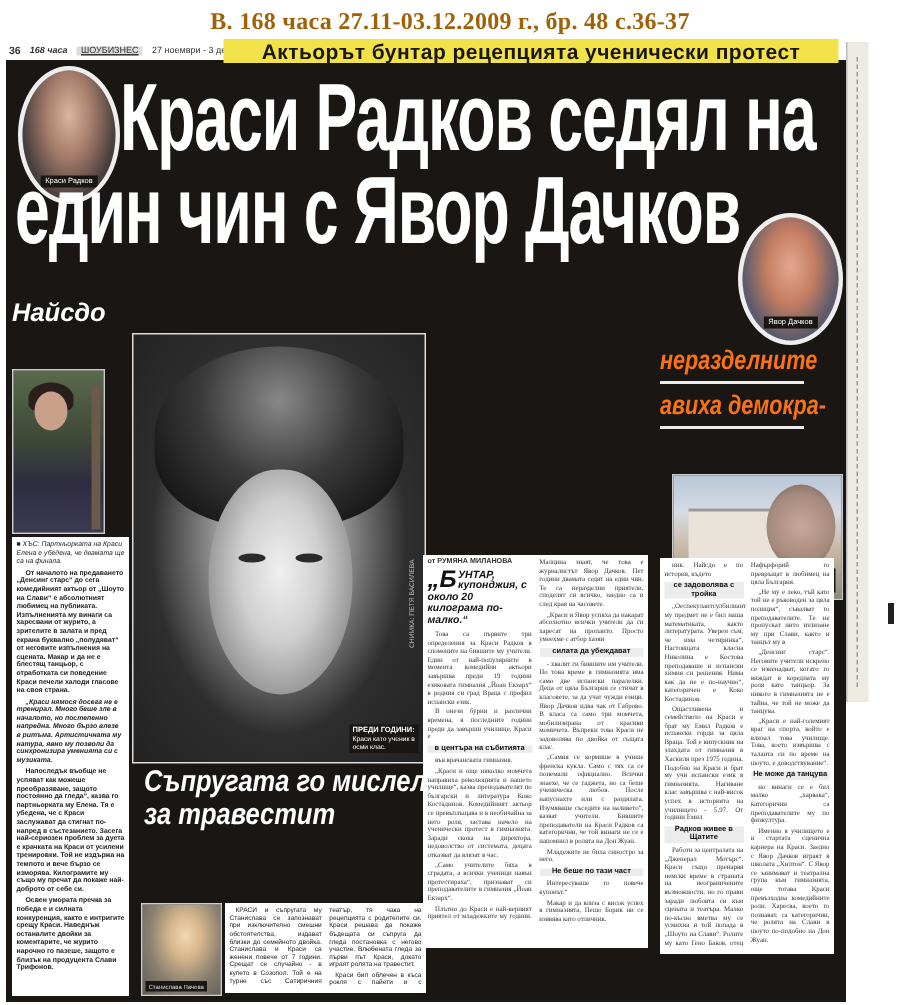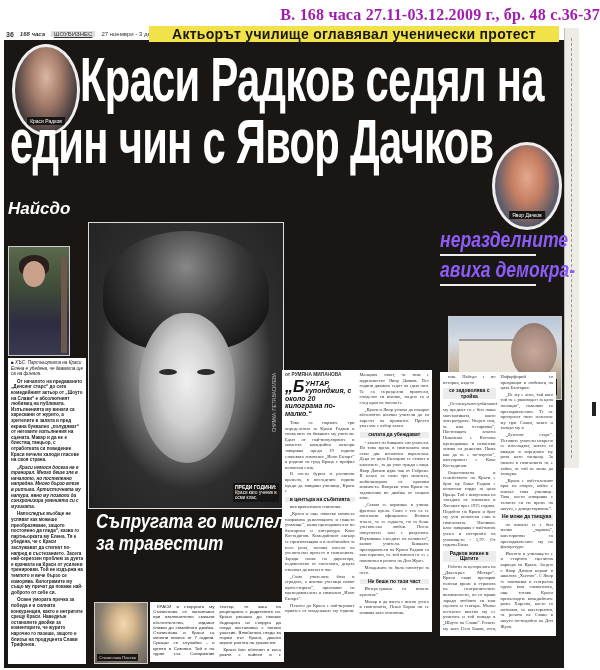--- a/index.html
+++ b/index.html
@@ -1,17 +1,17 @@
 <!DOCTYPE html>
 <html><head>
 <meta charset="utf-8">
 <style>
   html,body{margin:0;padding:0;background:#fff;}
   body{width:600px;height:670px;position:relative;overflow:hidden;font-family:"Liberation Sans",sans-serif;}
-  .cite{position:absolute;left:0;top:6px;width:600px;text-align:right;font-family:"Liberation Serif",serif;font-weight:bold;font-size:16px;color:#a21caf;letter-spacing:0.2px;}
+  .cite{position:absolute;left:0;top:6px;width:600px;text-align:center;font-family:"Liberation Serif",serif;font-weight:bold;font-size:16px;color:#a16207;letter-spacing:0.2px;}
   .page{position:absolute;left:4px;top:28px;width:560px;height:640px;background:#1a1614;}
   .page-right-edge{position:absolute;left:564px;top:28px;width:14px;height:440px;background:#eeeae4;border-left:1px solid #bbb;}
   .page-right-edge .dots{position:absolute;left:6px;top:10px;bottom:10px;border-left:1px dashed #999;}
   .folio{position:absolute;left:0;top:0;width:560px;height:12px;background:#fff;font-size:6px;color:#333;display:flex;align-items:center;gap:6px;padding-left:2px;box-sizing:border-box;}
   .folio .num{font-weight:bold;font-size:7px;}
   .folio .brand{font-style:italic;font-weight:bold;}
   .folio .section{background:#ddd;padding:0 3px;text-decoration:underline;}
   .kicker{position:absolute;left:145px;top:-2px;width:410px;height:16px;background:#f2e24a;color:#1a1614;font-weight:bold;font-size:14px;line-height:16px;text-align:center;white-space:nowrap;letter-spacing:0.3px;}
   .headline{position:absolute;color:#fff;font-family:"Liberation Sans",sans-serif;font-weight:bold;white-space:nowrap;transform-origin:left top;letter-spacing:-1px;}
   .h1{left:76px;top:14px;font-size:58px;transform:scaleX(0.72) scaleY(1.1);}
@@ -31,21 +31,21 @@
   .sidebar-text p.it{font-style:italic;}
   .main-photo{position:absolute;left:84px;top:194px;width:194px;height:285px;background:radial-gradient(ellipse at 50% 48%,#e8e8e8 0%,#c4c4c4 18%,#6e6e6e 42%,#2e2e2e 62%,#222 100%);border:1px solid #ddd;overflow:hidden;}
   .main-photo .hair{position:absolute;left:14px;top:8px;width:166px;height:120px;border-radius:50% 50% 40% 40%;background:radial-gradient(ellipse at 50% 30%,#888 0%,#3a3a3a 45%,#181818 80%);}
   .main-photo .face{position:absolute;left:50px;top:90px;width:96px;height:150px;border-radius:48% 48% 50% 50%;background:radial-gradient(ellipse at 50% 45%,#f0f0f0 0%,#cfcfcf 40%,#8a8a8a 80%,#5a5a5a 100%);}
   .main-photo .eye{position:absolute;top:146px;width:18px;height:6px;border-radius:50%;background:#2a2a2a;}
   .main-photo .credit{position:absolute;right:6px;top:150px;writing-mode:vertical-rl;transform:rotate(180deg);color:#bbb;font-size:4.5px;}
   .main-photo .cap{position:absolute;right:4px;bottom:6px;width:42px;background:#1a1614;color:#fff;font-size:4.5px;line-height:5px;padding:2px;}
   .main-photo .cap b{display:block;font-size:5px;}
   .deck{position:absolute;left:288px;top:196px;width:144px;color:#fff;font-style:italic;font-weight:bold;font-size:22px;line-height:28px;}
   .deck div{border-bottom:2px solid #eee;white-space:nowrap;transform:scaleX(0.78);transform-origin:left;}
-  .right-deck{position:absolute;left:436px;top:198px;width:120px;color:#8b5cf6;font-style:italic;font-weight:bold;font-size:22px;line-height:28px;}
+  .right-deck{position:absolute;left:436px;top:198px;width:120px;color:#f97316;font-style:italic;font-weight:bold;font-size:18px;line-height:28px;}
   .right-deck div{border-bottom:2px solid #eee;white-space:nowrap;transform:scaleX(0.8);transform-origin:left;}
   .building{position:absolute;left:444px;top:288px;width:112px;height:82px;background:linear-gradient(180deg,#b8c6d8 0%,#d7dce4 30%,#c9b8a6 60%,#8b8b78 100%);border:1px solid #ccc;overflow:hidden;}
   .building .block{position:absolute;left:10px;top:22px;width:70px;height:44px;background:#e8e2d8;border-top:2px solid #999;}
   .building .tree{position:absolute;left:62px;top:6px;width:46px;height:56px;border-radius:50%;background:radial-gradient(circle,#c8a89a 0%,#a68a7e 60%,#6e5e52 100%);}
   .building .cap{position:absolute;left:30px;bottom:4px;right:4px;background:#1a1614;color:#fff;font-size:4px;line-height:4.6px;padding:1px 2px;}
   .building .cap b{font-weight:bold;}
   .article{position:absolute;background:#fff;color:#333;font-family:"Liberation Serif",serif;font-size:4.6px;line-height:5.6px;overflow:hidden;box-sizing:border-box;padding:2px 3px;}
   .art-mid{left:282px;top:370px;width:150px;height:262px;}
   .art-right{left:440px;top:372px;width:116px;height:264px;}
   .cols{column-count:2;column-gap:5px;height:100%;}
@@ -75,21 +75,21 @@
 
 <div class="page">
 
   <div class="folio">
     <span class="num">36</span>
     <span class="brand">168 часа</span>
     <span class="section">ШОУБИЗНЕС</span>
     <span>27 ноември - 3 декември 2009</span>
   </div>
 
-  <div class="kicker">Актьорът училище оглавявал ученически протест</div>
+  <div class="kicker">Актьорът бунтар рецепцията ученически протест</div>
 
   <div class="oval left">
     <span class="cap">Краси Радков</span>
   </div>
   <div class="oval right">
     <span class="cap">Явор Дачков</span>
   </div>
 
   <div class="headline h1">Краси Радков седял на</div>
   <div class="headline h2">един чин с Явор Дачков</div>

